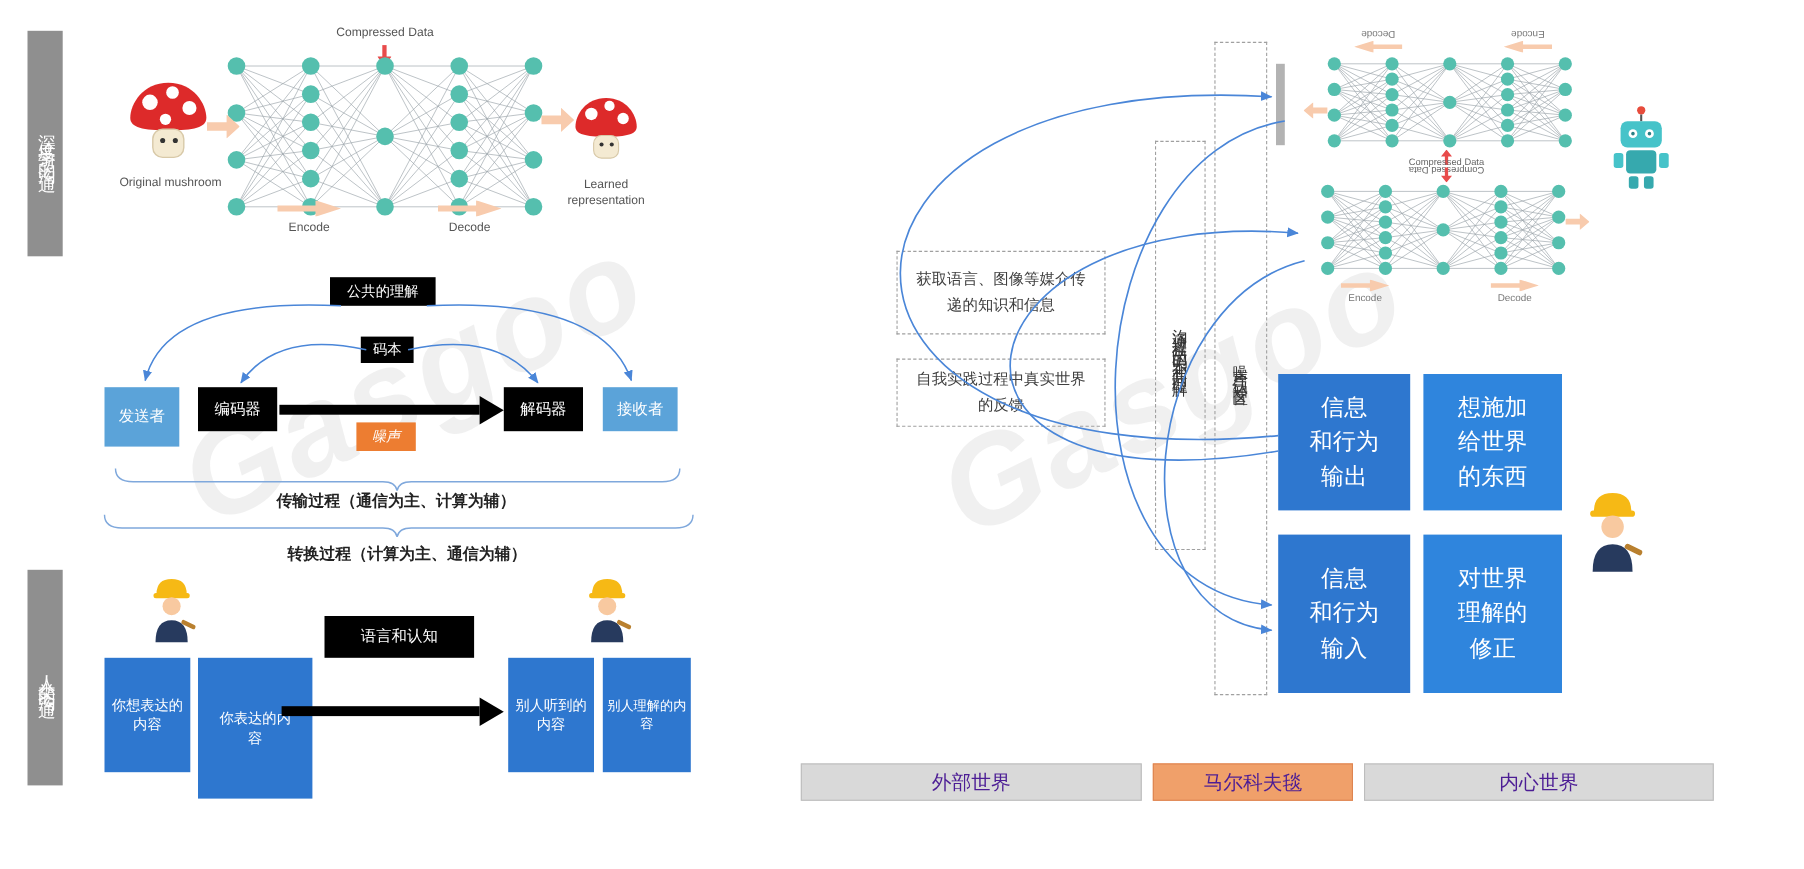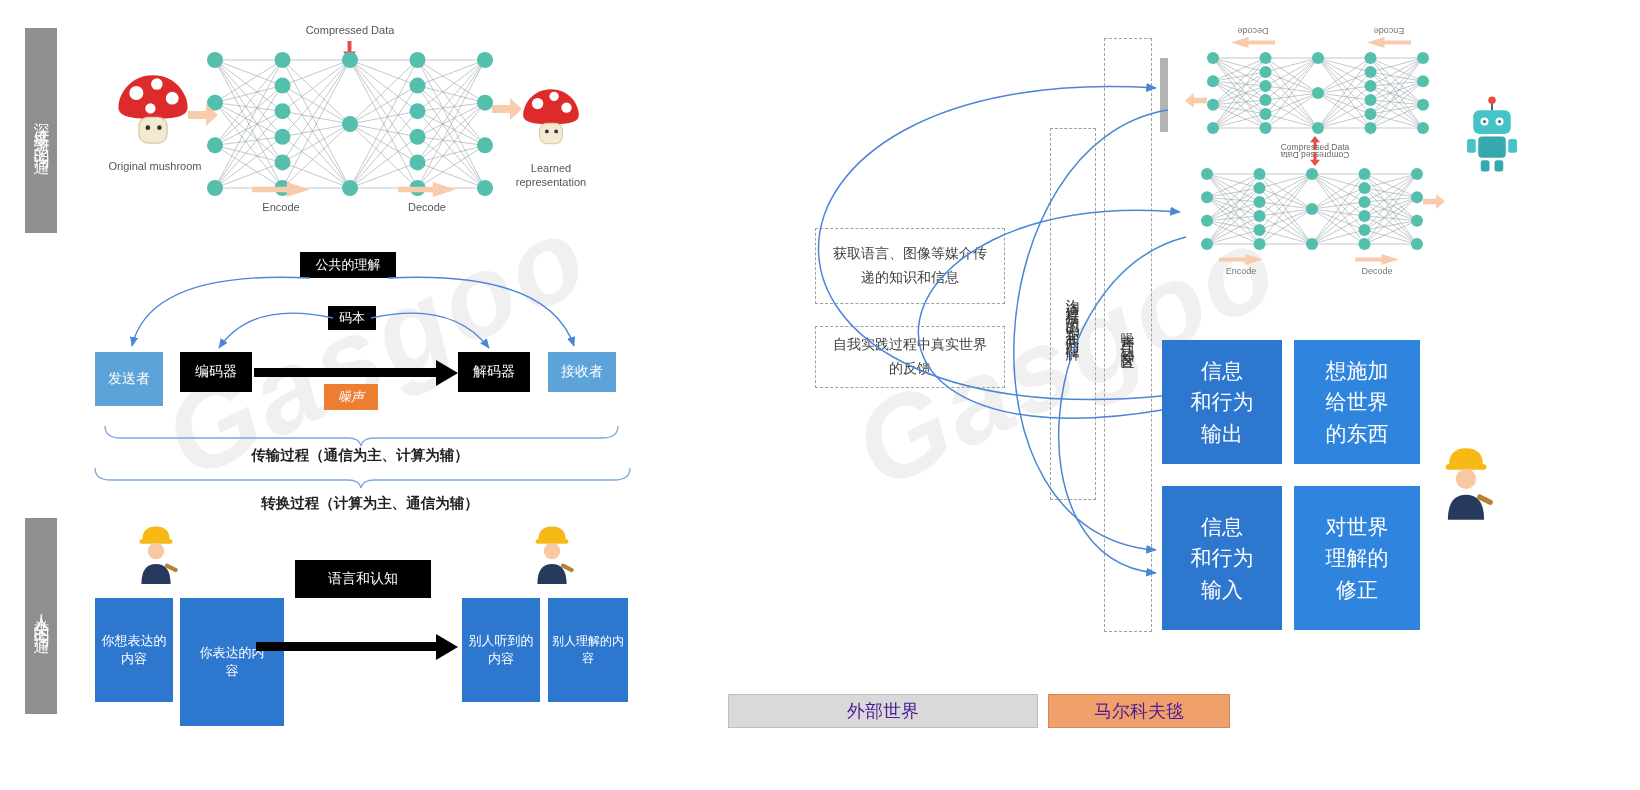--- a/index.html
+++ b/index.html
@@ -513,20 +513,21 @@
   <svg class="figure" viewBox="0 0 60 70" style="left:1432px;top:436px;width:68px;height:88px;">
     <path d="M15 22 Q15 7 30 7 Q45 7 45 22 Z" fill="#f6b915"></path>
       <rect x="12" y="21" width="36" height="5" rx="2.5" fill="#f6b915"></rect>
     <circle cx="30" cy="34" r="9" fill="#f8c9a0"></circle>
     <path d="M14 70 Q14 48 30 48 Q46 48 46 70 Z" fill="#273a5e"></path>
     <rect x="41" y="47" width="15" height="4.5" rx="2" fill="#b9802f" transform="rotate(26 41 47)"></rect>
   </svg>
 
   <div class="bar bar-gray" style="left:728px;top:694px;width:310px;">外部世界</div>
   <div class="bar bar-orange" style="left:1048px;top:694px;width:182px;">马尔科夫毯</div>
+  <div class="bar bar-gray" style="left:1240px;top:694px;width:318px;">内心世界</div>
 
   <svg id="overlay" width="1640" height="790">
     <defs>
       <marker id="arr" markerWidth="9" markerHeight="9" refX="6.5" refY="3" orient="auto">
         <path d="M0,0 L7,3 L0,6 Z" fill="#4a86d8"></path>
       </marker>
     </defs>
 
     <path d="M310,278 Q150,270 132,346" stroke="#4a86d8" stroke-width="1.4" fill="none" marker-end="url(#arr)"></path>
     <path d="M388,278 Q548,270 574,346" stroke="#4a86d8" stroke-width="1.4" fill="none" marker-end="url(#arr)"></path>

